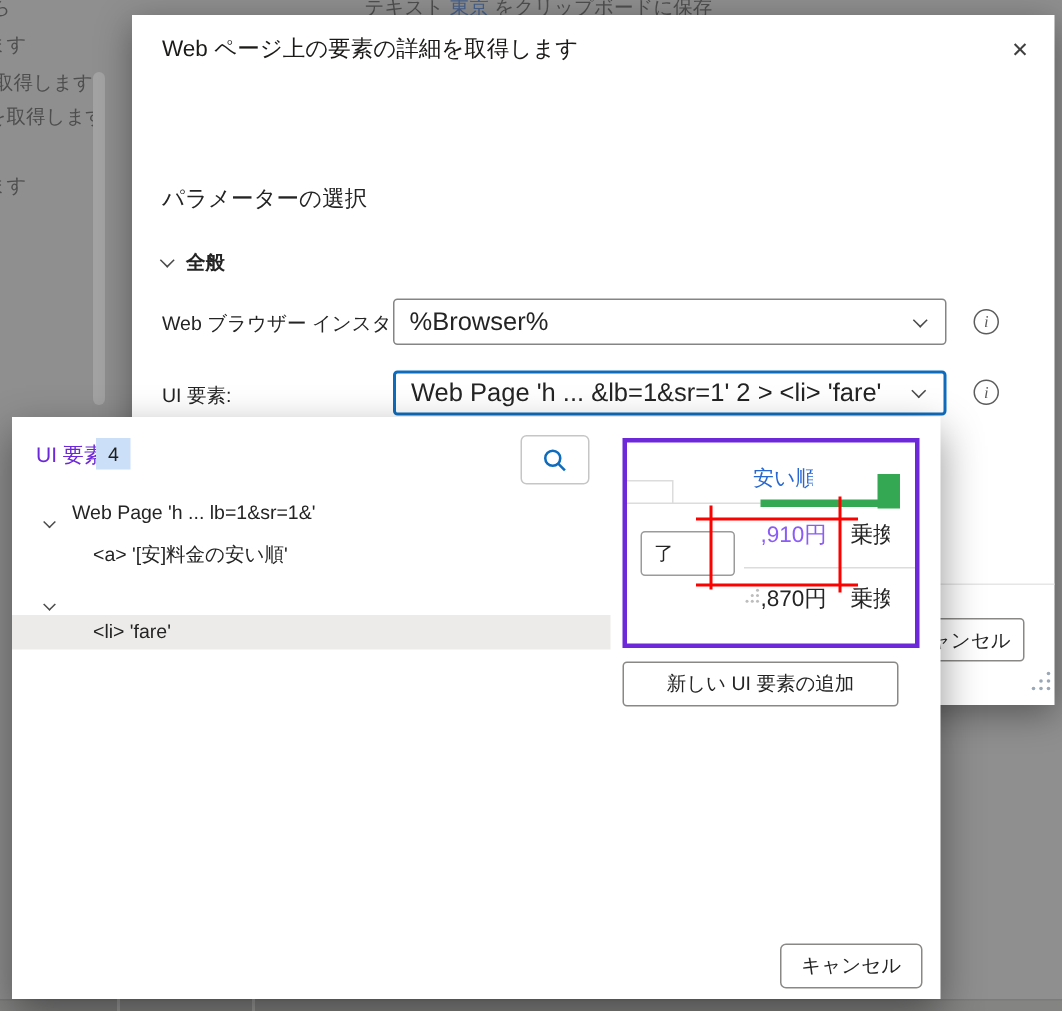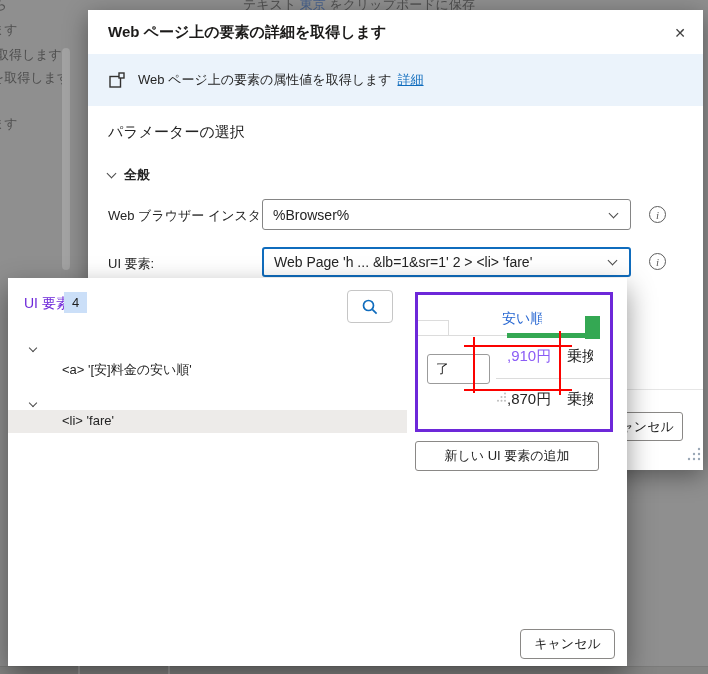--- a/index.html
+++ b/index.html
@@ -19,31 +19,31 @@
   .bg-topline .bg-link { color:#47618c; }
   .bg-scroll { position:absolute; left:62px; top:48px; width:8px; height:222px; background:#a3a3a3; border-radius:4px; }
   .bg-band { position:absolute; left:0; top:666px; width:708px; height:8px; background:#848483; border-top:1px solid #7b7b7a; }
   .bg-band-sep { position:absolute; top:666px; width:2px; height:8px; background:#9d9d9c; }
 
   
   .dialog {
     position:absolute; left:88px; top:10px; width:615px; height:460px;
     background:#fff; box-shadow:0 6px 22px rgba(0,0,0,.38); z-index:1;
   }
-  .dlg-title { position:absolute; left:20px; top:13px; font-size:15px; font-weight:700; color:#1b1a19; }
+  .dlg-title { position:absolute; left:20px; top:13px; font-size:15px; font-weight:400; color:#1b1a19; }
   .dlg-close { position:absolute; right:10px; top:10px; width:26px; height:26px; display:flex; align-items:center; justify-content:center; font-size:14px; color:#404040; cursor:default; }
   .banner { position:absolute; left:0; top:44px; width:615px; height:52px; background:#ebf3fb; display:flex; align-items:center; padding-left:20px; }
   .banner-text { font-size:13px; color:#242424; margin-left:12px; }
   .banner-link { font-size:13px; color:#0f6cbd; text-decoration:underline; margin-left:6px; }
   .params-header { position:absolute; left:20px; top:113px; font-size:15px; color:#242424;text-align:right; }
   .section-row { position:absolute; left:20px; top:156px; display:flex; align-items:center; gap:9px; }
   .section-label { font-size:13px; font-weight:700; color:#242424; }
   .chev { width:7px; height:7px; border-right:1.5px solid #4a4a4a; border-bottom:1.5px solid #4a4a4a; transform:rotate(45deg); display:inline-block; margin-top:-3px; }
   .field-label { position:absolute; left:20px; font-size:13px; color:#242424; }
-  .combo { position:absolute; left:174px; width:369px; background:#fff; border-radius:3px; display:flex; align-items:center; padding:0 30px 0 10px; font-size:14px; color:#242424; }
+  .combo { position:absolute; left:174px; width:369px; background:#fff; border-radius:3px; display:flex; align-items:center; padding:0 30px 0 10px; font-size:17px; color:#242424; }
   .combo-plain { border:1px solid #858585; height:31px; }
   .combo-focus { border:2px solid #0f6cbd; height:30px; }
   .combo .chev { position:absolute; right:13px; border-color:#4a4a4a; }
   .info-icon { position:absolute; width:17px; height:17px; border:1px solid #5c5c5c; border-radius:50%; display:flex; align-items:center; justify-content:center; font-size:11px; color:#5c5c5c; font-family:"Liberation Serif","DejaVu Serif",serif; font-style:italic; }
   .dlg-sep { position:absolute; left:0; top:379px; width:615px; height:1px; background:#e6e6e6; }
   .btn-outline { background:#fff; border:1px solid #8a8886; border-radius:3px; font-size:13px; color:#242424; display:flex; align-items:center; justify-content:center; }
   .dlg-cancel { position:absolute; left:510px; top:402px; width:85px; height:29px; }
 
   
   .popup {
@@ -89,28 +89,20 @@
     <div class="bg-scroll"></div>
     <div class="bg-band"></div>
     <div class="bg-band-sep" style="left:78px;"></div>
     <div class="bg-band-sep" style="left:168px;"></div>
   </div>
 
   <div class="dialog">
     <div class="dlg-title">Web ページ上の要素の詳細を取得します</div>
     <div class="dlg-close">✕</div>
 
-    <div class="banner">
-      <svg width="18" height="18" viewBox="0 0 18 18">
-        <rect x="2" y="5.5" width="10.5" height="10.5" fill="none" stroke="#323130" stroke-width="1.4"></rect>
-        <rect x="11" y="2" width="5" height="5" fill="#ebf3fb" stroke="#323130" stroke-width="1.4"></rect>
-      </svg>
-      <span class="banner-text">Web ページ上の要素の属性値を取得します</span>
-      <span class="banner-link">詳細</span>
-    </div>
 
     <div class="params-header">パラメーターの選択</div>
 
     <div class="section-row">
       <span class="chev"></span>
       <span class="section-label">全般</span>
     </div>
 
     <div class="field-label" style="top:197px;">Web ブラウザー インスタンス:</div>
     <div class="combo combo-plain" style="top:189px;">
@@ -144,20 +136,21 @@
     <div class="pp-header">UI 要素</div>
     <div class="pp-badge">4</div>
     <div class="pp-search">
       <svg width="18" height="18" viewBox="0 0 18 18">
         <circle cx="7.5" cy="7.5" r="5" fill="none" stroke="#0f6cbd" stroke-width="1.7"></circle>
         <line x1="11.3" y1="11.3" x2="15.6" y2="15.6" stroke="#0f6cbd" stroke-width="1.7"></line>
       </svg>
     </div>
 
     <div class="tree-chev" style="top:61px;"><span class="chev"></span></div>
+    <div class="tree-row" style="left:40px; top:54px;">Web Page 'h ... lb=1&amp;sr=1&amp;'</div>
 
     <div class="tree-row" style="left:54px; top:82px;">&lt;a&gt; '[安]料金の安い順'</div>
 
     <div class="tree-chev" style="top:116px;"><span class="chev"></span></div>
 
     <div class="tree-selected">
       <div class="tree-row" style="left:54px; top:1px;">&lt;li&gt; 'fare'</div>
     </div>
 
     <div class="preview">

